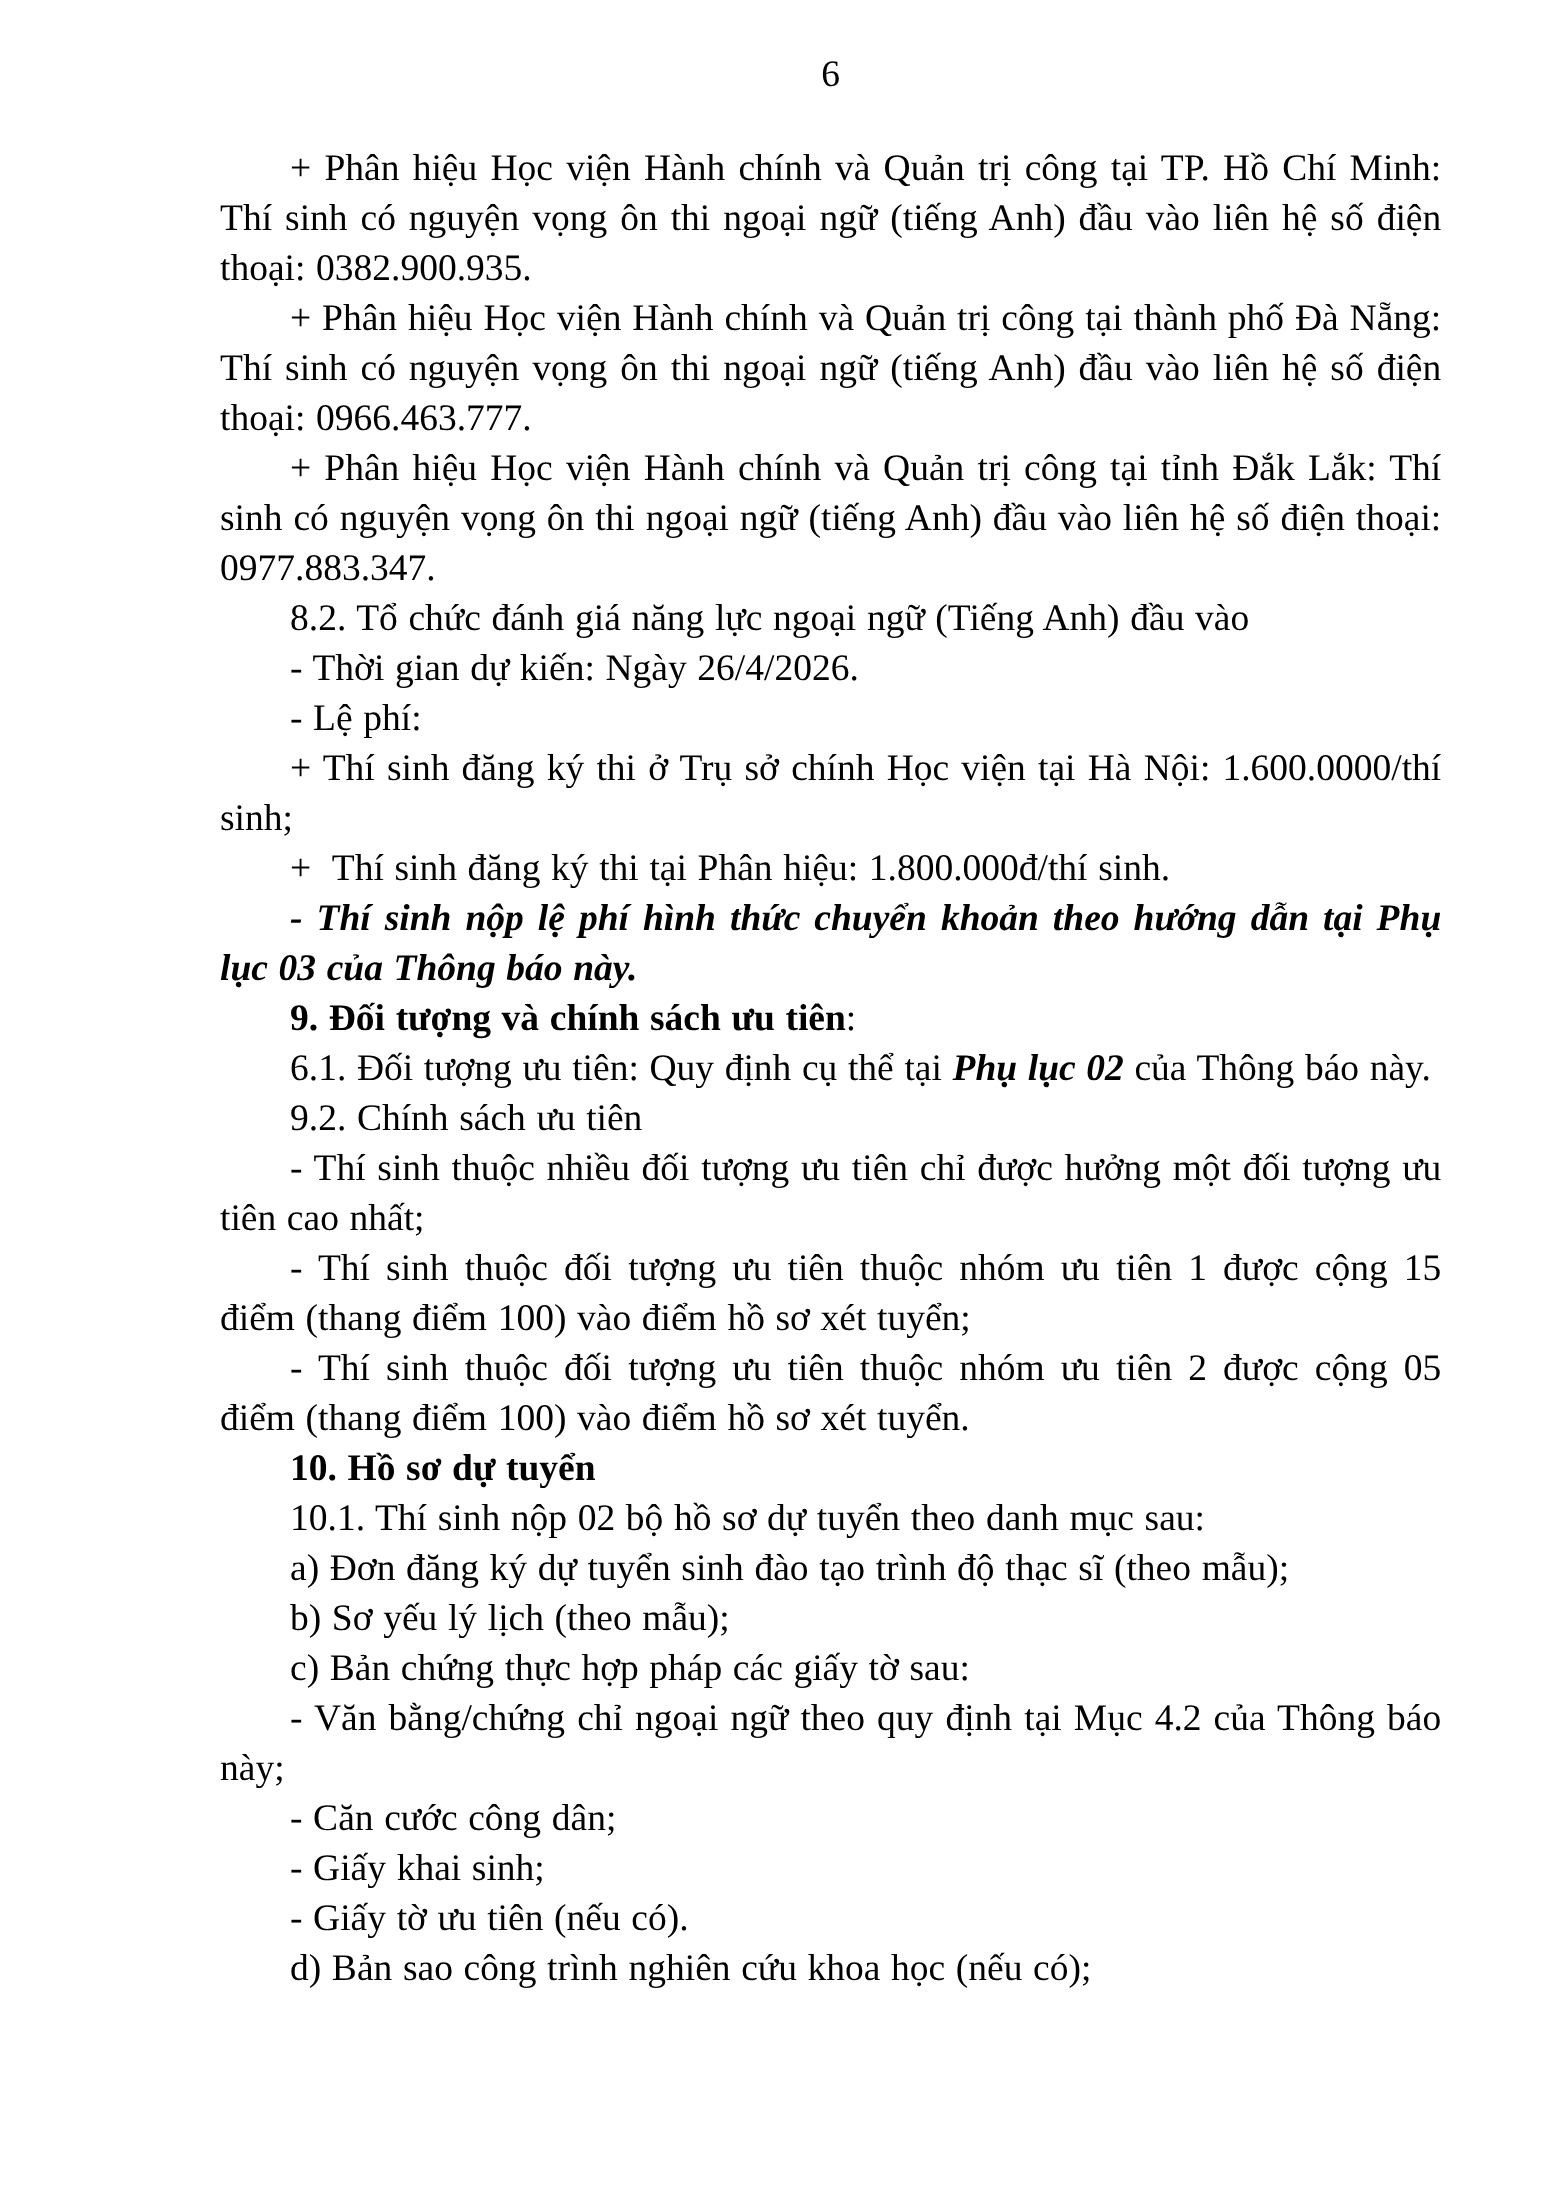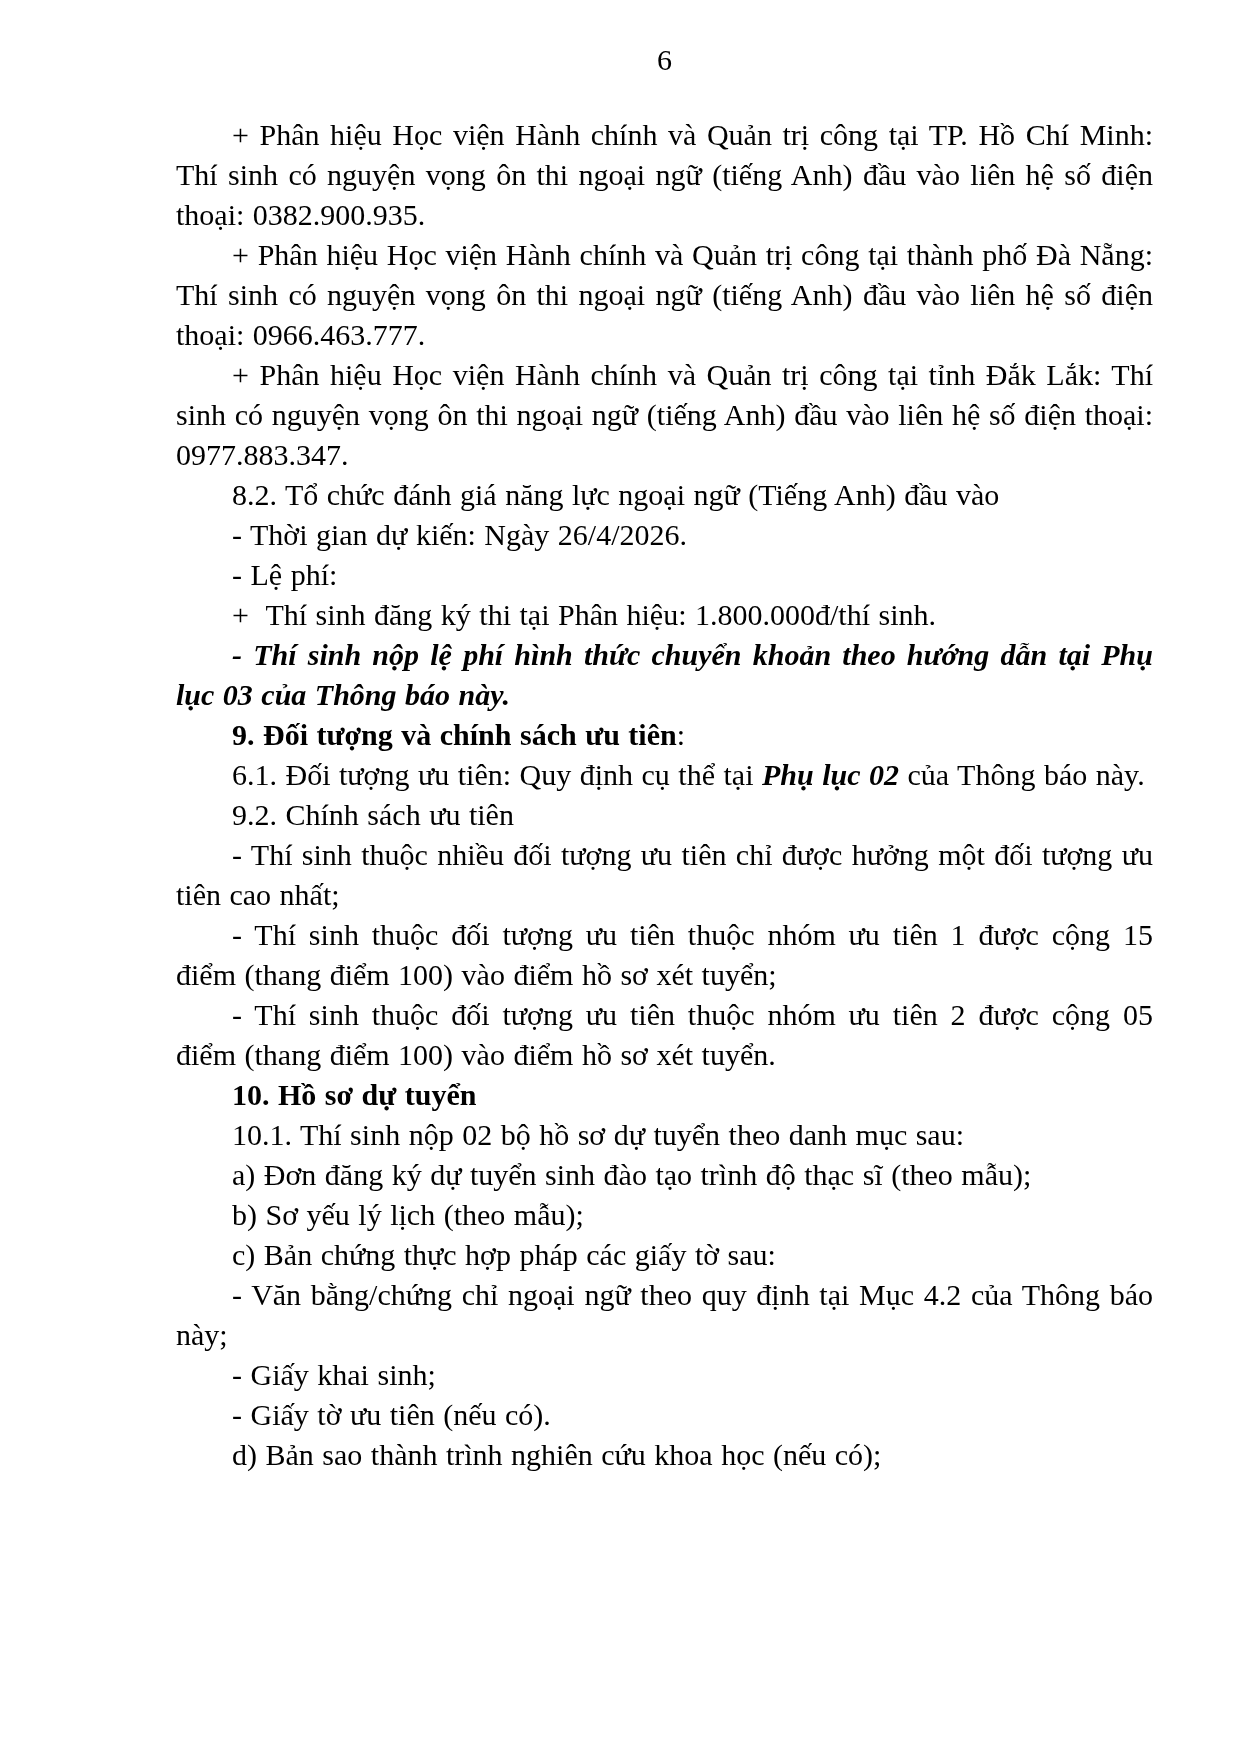--- a/index.html
+++ b/index.html
@@ -41,31 +41,33 @@
 
 <div class="page">
   <div class="page-number">6</div>
   <div class="doc-body">
       <p class="par"><span>+ Phân hiệu Học viện Hành chính và Quản trị công tại TP. Hồ Chí Minh: Thí sinh có nguyện vọng ôn thi ngoại ngữ (tiếng Anh) đầu vào liên hệ số điện thoại: 0382.900.935.</span></p>
       <p class="par"><span>+ Phân hiệu Học viện Hành chính và Quản trị công tại thành phố Đà Nẵng: Thí sinh có nguyện vọng ôn thi ngoại ngữ (tiếng Anh) đầu vào liên hệ số điện thoại: 0966.463.777.</span></p>
       <p class="par"><span>+ Phân hiệu Học viện Hành chính và Quản trị công tại tỉnh Đắk Lắk: Thí sinh có nguyện vọng ôn thi ngoại ngữ (tiếng Anh) đầu vào liên hệ số điện thoại: 0977.883.347.</span></p>
       <p class="par"><span>8.2. Tổ chức đánh giá năng lực ngoại ngữ (Tiếng Anh) đầu vào</span></p>
       <p class="par"><span>- Thời gian dự kiến: Ngày 26/4/2026.</span></p>
       <p class="par"><span>- Lệ phí:</span></p>
+      <p class="par"><span>+ Thí sinh đăng ký thi ở Trụ sở chính Học viện tại Hà Nội: 1.600.0000/thí sinh;</span></p>
       <p class="par"><span>+&nbsp; Thí sinh đăng ký thi tại Phân hiệu: 1.800.000đ/thí sinh.</span></p>
       <p class="par"><span class="italic">- Thí sinh nộp lệ phí hình thức chuyển khoản theo hướng dẫn tại Phụ lục 03 của Thông báo này.</span></p>
       <p class="par"><span class="bold">9. Đối tượng và chính sách ưu tiên</span><span>:</span></p>
       <p class="par"><span>6.1. Đối tượng ưu tiên: Quy định cụ thể tại </span><span class="italic">Phụ lục 02</span><span> của Thông báo này.</span></p>
       <p class="par"><span>9.2. Chính sách ưu tiên</span></p>
       <p class="par"><span>- Thí sinh thuộc nhiều đối tượng ưu tiên chỉ được hưởng một đối tượng ưu tiên cao nhất;</span></p>
       <p class="par"><span>- Thí sinh thuộc đối tượng ưu tiên thuộc nhóm ưu tiên 1 được cộng 15 điểm (thang điểm 100) vào điểm hồ sơ xét tuyển;</span></p>
       <p class="par"><span>- Thí sinh thuộc đối tượng ưu tiên thuộc nhóm ưu tiên 2 được cộng 05 điểm (thang điểm 100) vào điểm hồ sơ xét tuyển.</span></p>
       <p class="par"><span class="bold">10. Hồ sơ dự tuyển</span></p>
       <p class="par"><span>10.1. Thí sinh nộp 02 bộ hồ sơ dự tuyển theo danh mục sau:</span></p>
       <p class="par"><span>a) Đơn đăng ký dự tuyển sinh đào tạo trình độ thạc sĩ (theo mẫu);</span></p>
       <p class="par"><span>b) Sơ yếu lý lịch (theo mẫu);</span></p>
       <p class="par"><span>c) Bản chứng thực hợp pháp các giấy tờ sau:</span></p>
       <p class="par"><span>- Văn bằng/chứng chỉ ngoại ngữ theo quy định tại Mục 4.2 của Thông báo này;</span></p>
+      <p class="par"><span>- Căn cước công dân;</span></p>
       <p class="par"><span>- Giấy khai sinh;</span></p>
       <p class="par"><span>- Giấy tờ ưu tiên (nếu có).</span></p>
-      <p class="par"><span>d) Bản sao thành trình nghiên cứu khoa học (nếu có);</span></p>
+      <p class="par"><span>d) Bản sao công trình nghiên cứu khoa học (nếu có);</span></p>
     </div>
 </div>
 
 </body></html>

